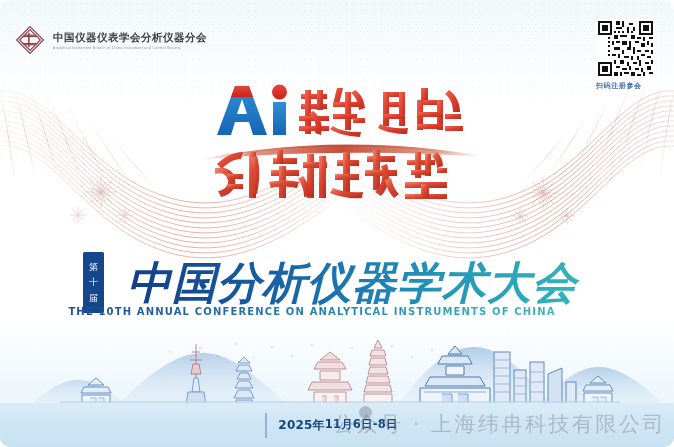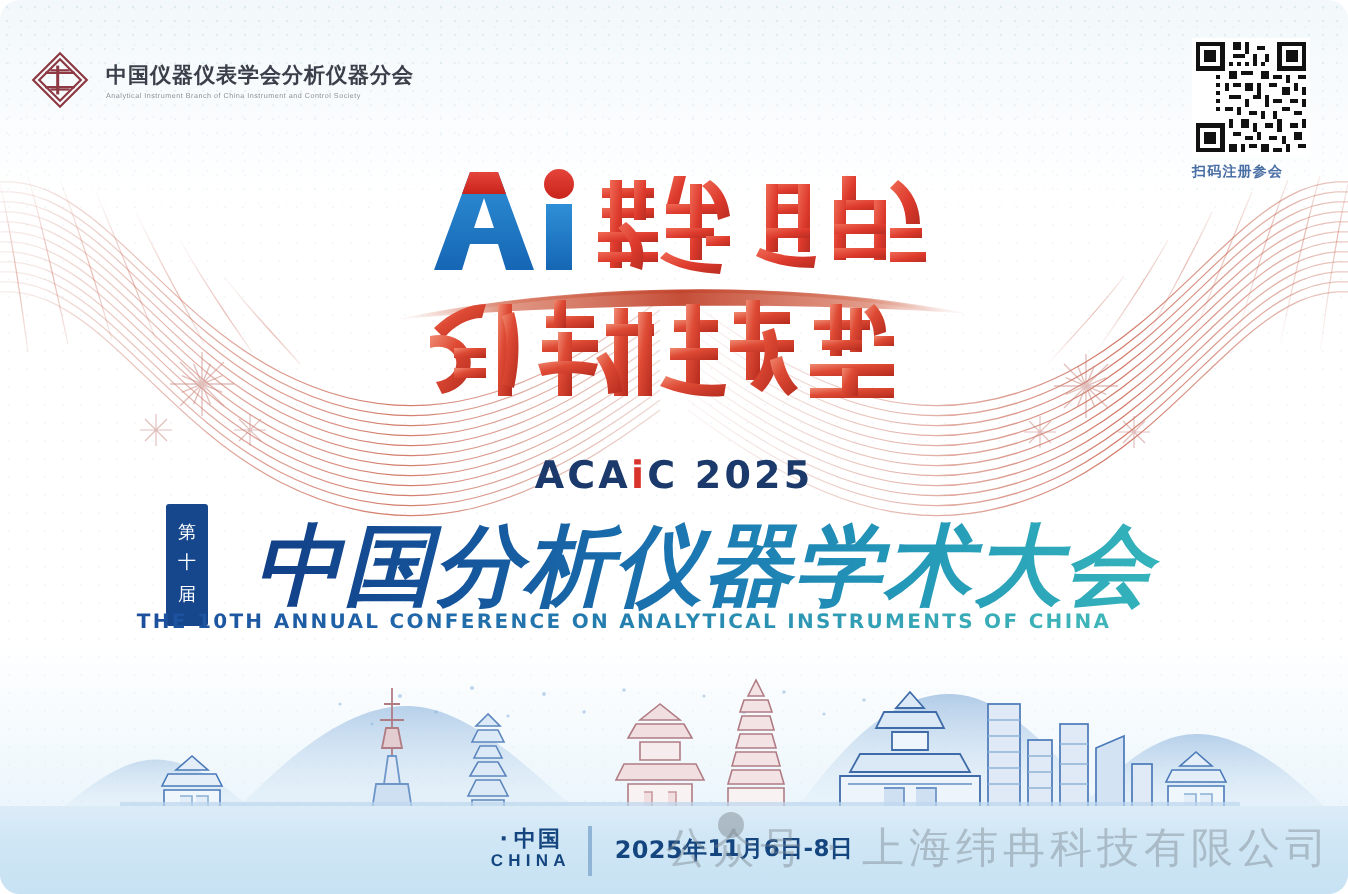--- a/index.html
+++ b/index.html
@@ -506,24 +506,20 @@
           <path d="M230,8 c4,4 6,9 6,14 l-6,2 c0,-5 -2,-9 -5,-12 z"></path>
           <path d="M230,24 h10 v5 h-10 z"></path>
           <path d="M198,38 h42 v6 h-42 z"></path>
           <path d="M198,50 h42 v5 h-42 z"></path>
           <path d="M214,40 h8 v14 h-8 z"></path>
         </g>
       </svg>
     </div>
   </div>
 
-  <div class="acaic">
-    <span>ACA</span><span class="i-red">i</span><span>C</span>
-    <span>2025</span>
-  </div>
 
   <div class="conf-title-wrap">
     <div class="badge-10">
       <span>第</span>
       <span>十</span>
       <span>届</span>
     </div>
     <svg class="conf-title-svg" width="478" height="56" viewBox="0 0 478 56">
       <defs>
         <linearGradient id="titleG" x1="0" y1="0" x2="1" y2="0">
@@ -659,24 +655,20 @@
       <path d="M90,398 h6 v7 h-6 M98,398 h6 v7 h-6" stroke="#8cb0d6"></path>
     </g>
 
     <g>
       <rect x="60" y="401" width="560" height="4" fill="#bcd6ee" opacity=".7"></rect>
     </g>
   </svg>
 
   <div class="bottom-band"></div>
   <div class="bottom-row">
-    <div class="bb-china">
-      <div class="cn">中国</div>
-      <div class="en">CHINA</div>
-    </div>
     <div class="bb-sep"></div>
     <div class="bb-sep"></div>
     <div class="bb-date">
       <div class="d1">2025年</div>
       <div class="d2">11月6日-8日</div>
     </div>
   </div>
 
   <div class="wm-dot"></div>
   <div class="watermark">公众号 · 上海纬冉科技有限公司</div>

